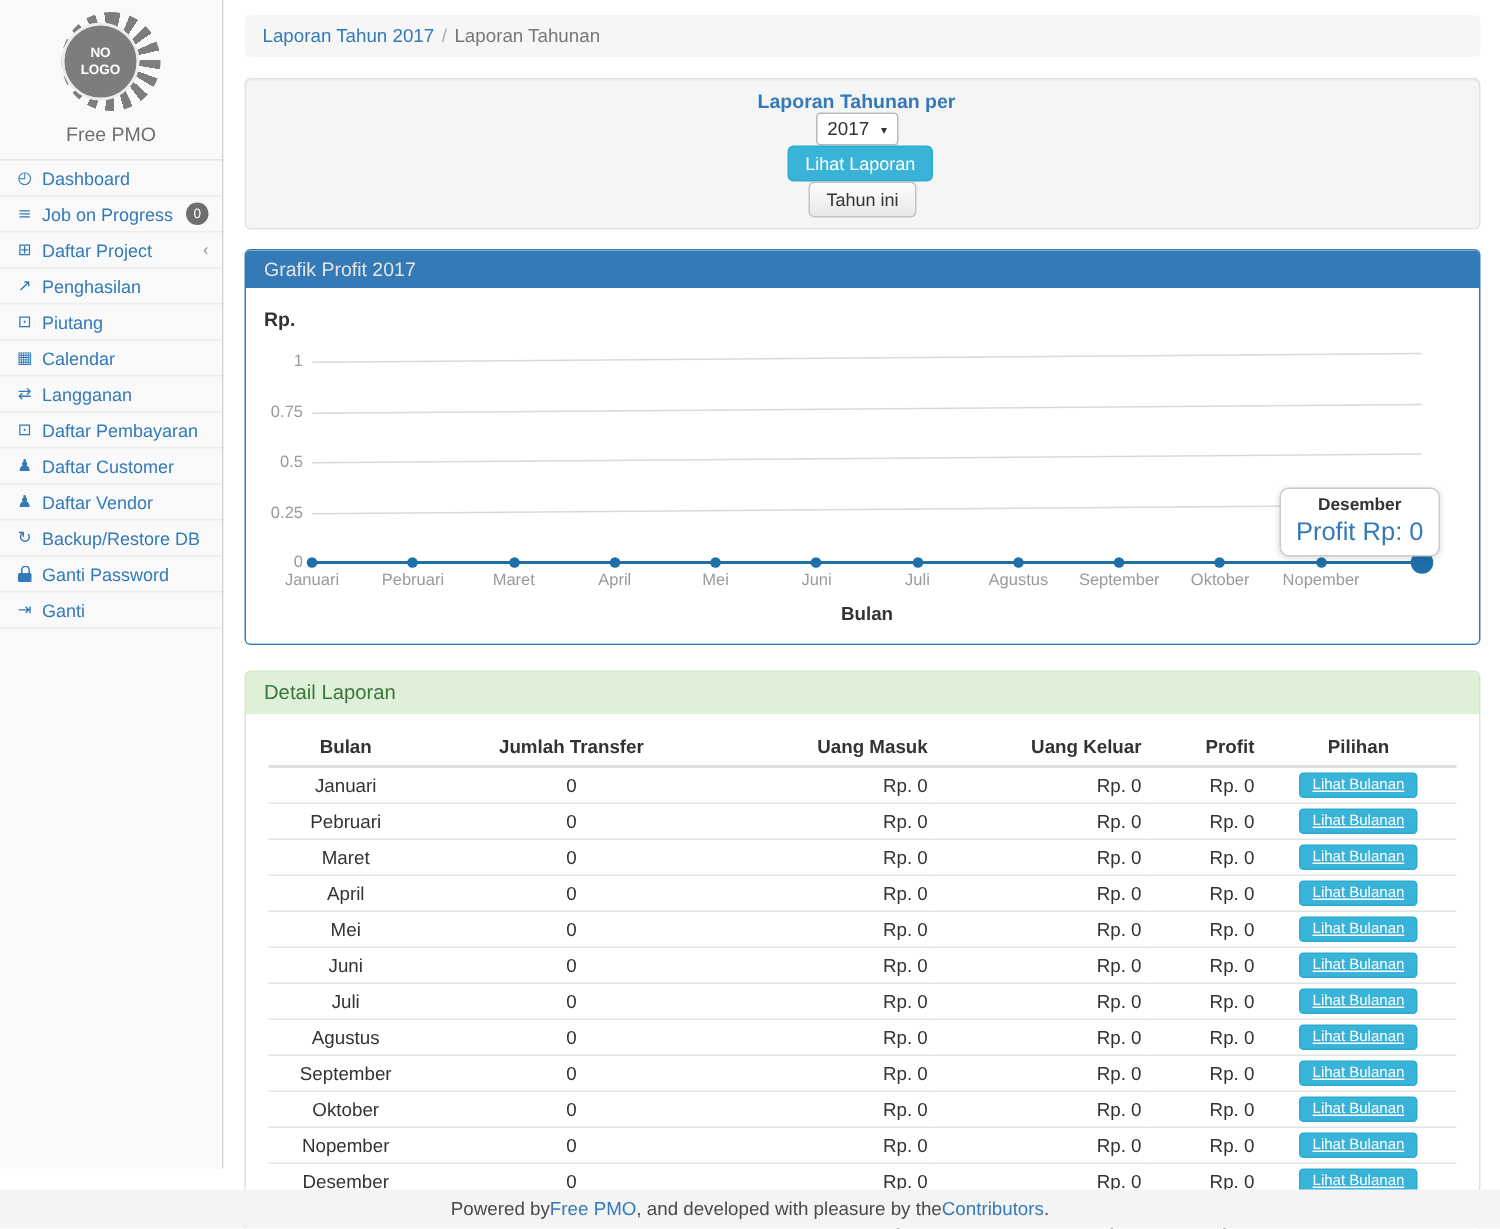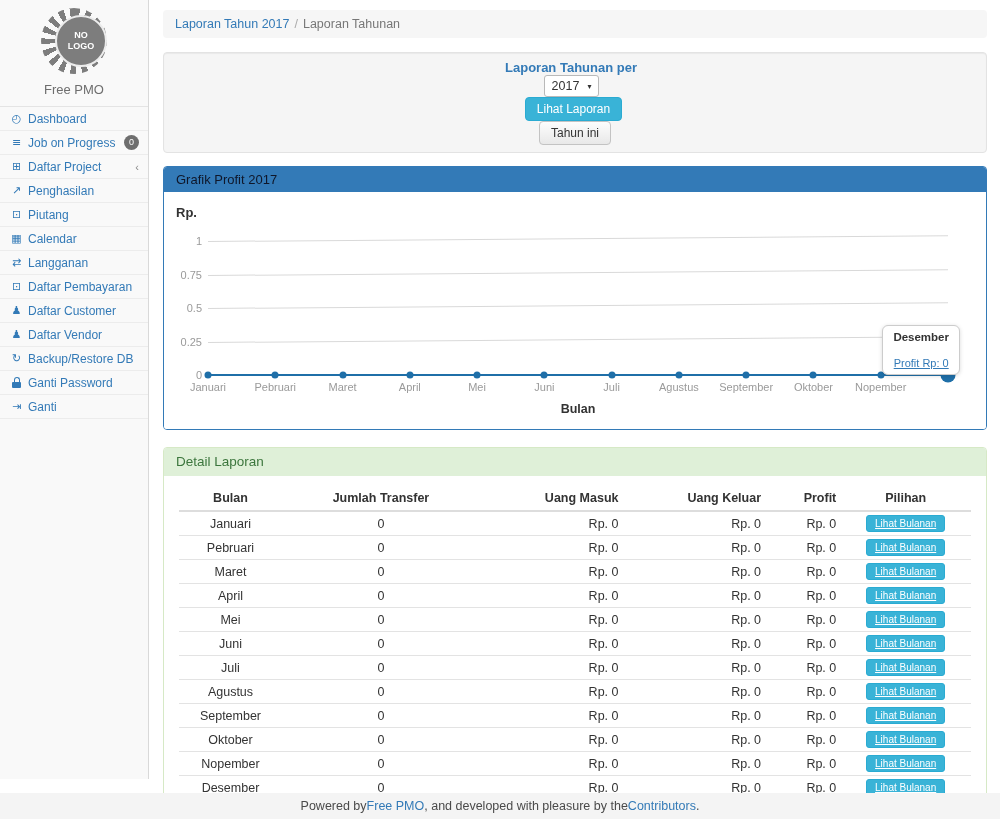--- a/index.html
+++ b/index.html
@@ -3,21 +3,21 @@
 <meta charset="utf-8">
 <style>
   * { margin:0; padding:0; box-sizing:border-box; }
   html,body { width:1000px; height:819px; }
   body { font-family:"Liberation Sans","DejaVu Sans",sans-serif; background:#ffffff; position:relative; overflow:hidden; color:#333; }
   a { text-decoration:none; }
 
   
   .sidebar { position:absolute; left:0; top:0; width:149px; height:779px; background:#f9f9f9; border-right:1px solid #d9d9d9; }
   .logo-wrap { padding:8px 0 4px; display:flex; justify-content:center; }
-  .logo-outer { width:66px; height:66px; border-radius:50%; background:repeating-conic-gradient(#7d7d7d 0deg 11deg, #f9f9f9 11deg 22deg); display:flex; align-items:center; justify-content:flex-end; }
+  .logo-outer { width:66px; height:66px; border-radius:50%; background:repeating-conic-gradient(#7d7d7d 0deg 11deg, #f9f9f9 11deg 22deg); display:flex; align-items:center; justify-content:flex-start; }
   .logo-inner { width:52px; height:52px; border-radius:50%; background:#7d7d7d; border:2px solid #ececec; color:#fff; font-size:9px; font-weight:bold; display:flex; align-items:center; justify-content:center; text-align:center; line-height:1.2; width:52px; }
   .logo-inner span { width:30px; }
   .brand { text-align:center; color:#6e6e6e; font-size:13px; padding:4px 0 9px; }
   .menu { border-top:1px solid #e4e4e4; }
   .menu-item { display:flex; align-items:center; height:24px; padding:0 9px; border-bottom:1px solid #ececec; color:#337ab7; font-size:12px; cursor:pointer; }
   .menu-icon { width:15px; font-family:"DejaVu Sans",sans-serif; font-size:11px; text-align:center; margin-right:4px; flex:none; }
   .menu-label { white-space:nowrap; }
   .badge { margin-left:auto; background:#6e6e6e; color:#fff; font-size:9px; line-height:1; padding:3px 5px; border-radius:8px; min-width:15px; text-align:center; }
   .chevron { margin-left:auto; color:#8a8a8a; font-size:11px; }
   .lock-shape { position:relative; width:15px; height:11px; display:inline-block; margin-right:4px; flex:none; }
@@ -33,32 +33,32 @@
   .filter-bar { margin:14px 13px 0; background:#f5f5f5; border:1px solid #e3e3e3; border-radius:4px; padding:7px 12px; display:flex; align-items:center; box-shadow:inset 0 1px 1px rgba(0,0,0,.05);flex-direction:column; }
   .filter-label { color:#337ab7; font-weight:bold; font-size:13px; margin-right:8px; }
   .year-select { background:#fff; border:1px solid #b9b9b9; border-radius:3px; padding:3px 7px; font-size:12.5px; color:#333; display:inline-flex; align-items:center; gap:8px; cursor:pointer; margin-right:7px; }
   .year-select .caret { font-size:8px; color:#333; }
   .btn { font-size:12px; border-radius:4px; padding:4px 11px; border:1px solid transparent; cursor:pointer; font-family:inherit; }
   .btn-info { background:#39b3d7; border-color:#2aabd2; color:#fff; margin-right:3px; }
   .btn-default { background-image:linear-gradient(#fdfdfd,#e8e8e8); border-color:#c3c3c3; color:#333; }
 
   
   .chart-panel { margin:13px 13px 0; border:1px solid #337ab7; border-radius:4px; overflow:hidden; }
-  .chart-header { background:#337ab7; color:#0f172a; font-size:13px; padding:5px 12px; height:25px; }
+  .chart-header { background:#337ab7; color:#e5e5e5; font-size:13px; padding:5px 12px; height:25px; }
   .chart-body { position:relative; height:237px; background:#fff; }
   .rp-label { position:absolute; left:12px; top:13px; font-weight:bold; font-size:13px; color:#333; }
   .gridline { position:absolute; left:44px; width:740px; height:1px; background:#d9d9d9; transform:rotate(-0.45deg); transform-origin:left center; }
   .ytick { position:absolute; left:0; width:38px; text-align:right; font-size:11px; color:#9a9a9a; transform:translateY(-50%); }
   .series-line { position:absolute; left:44px; width:740px; height:2px; }
   .dot { position:absolute; border-radius:50%; transform:translate(-50%,-50%); }
   .xtick { position:absolute; font-size:11px; color:#9a9a9a; transform:translateX(-50%); top:189px; white-space:nowrap; }
   .xaxis-title { position:absolute; top:210px; left:414px; transform:translateX(-50%); font-weight:bold; font-size:12.5px; color:#333; }
   .chart-tooltip { position:absolute; right:26px; top:133px; background:#fff; border:1px solid #ccc; border-radius:6px; box-shadow:0 1px 4px rgba(0,0,0,.15); padding:5px 10px; text-align:center; z-index:2; }
   .tooltip-title { font-weight:bold; font-size:11.5px; color:#333; }
-  .tooltip-value { font-size:11px; color:#337ab7; margin-top:14px;text-decoration:underline; }
+  .tooltip-value { font-size:17px; color:#337ab7; margin-top:2px; }
 
   
   .detail-panel { margin:17px 13px 0; border:1px solid #d6e9c6; border-radius:4px; overflow:hidden; }
   .detail-header { background:#dff0d8; color:#3c763d; font-size:13.5px; padding:6px 12px; height:28px; }
   .detail-body { background:#fff; padding:10px 15px 18px; }
   table { width:100%; border-collapse:collapse; font-size:12.5px; color:#333; }
   th { border-bottom:2px solid #ddd; padding:5px 4px; font-weight:bold; }
   td { border-bottom:1px solid #e3e3e3; padding:3px 4px; height:18px; }
   tr.total-row td { font-weight:bold; border-bottom:none; padding-top:6px; }
   .al-c { text-align:center; } .al-r { text-align:right; }

